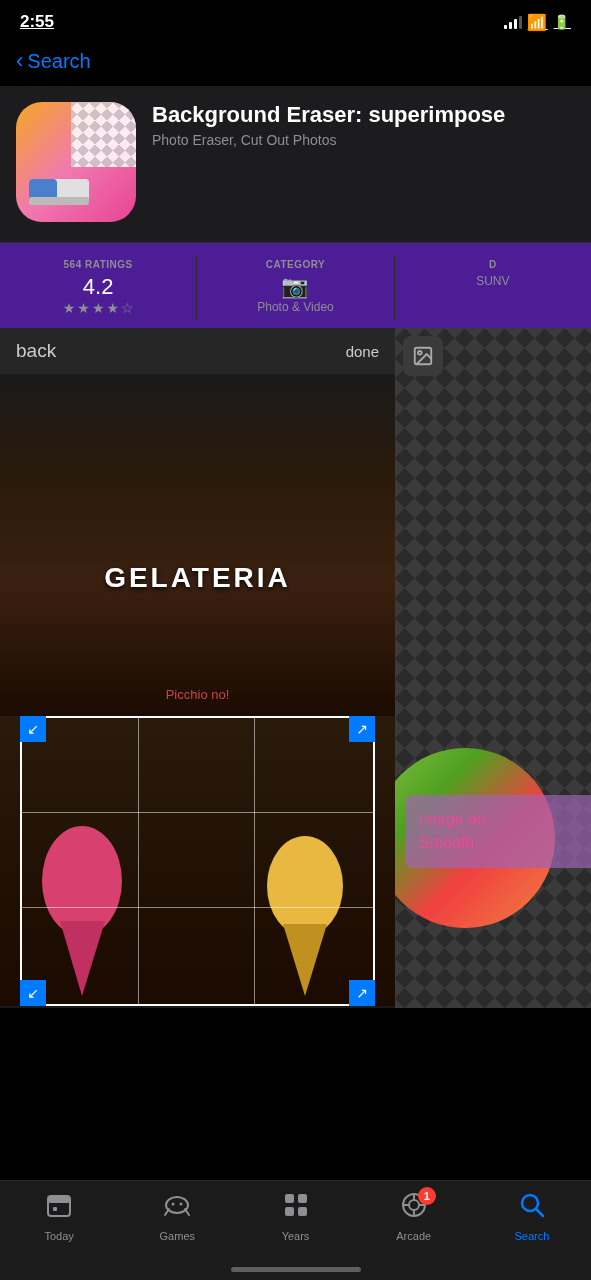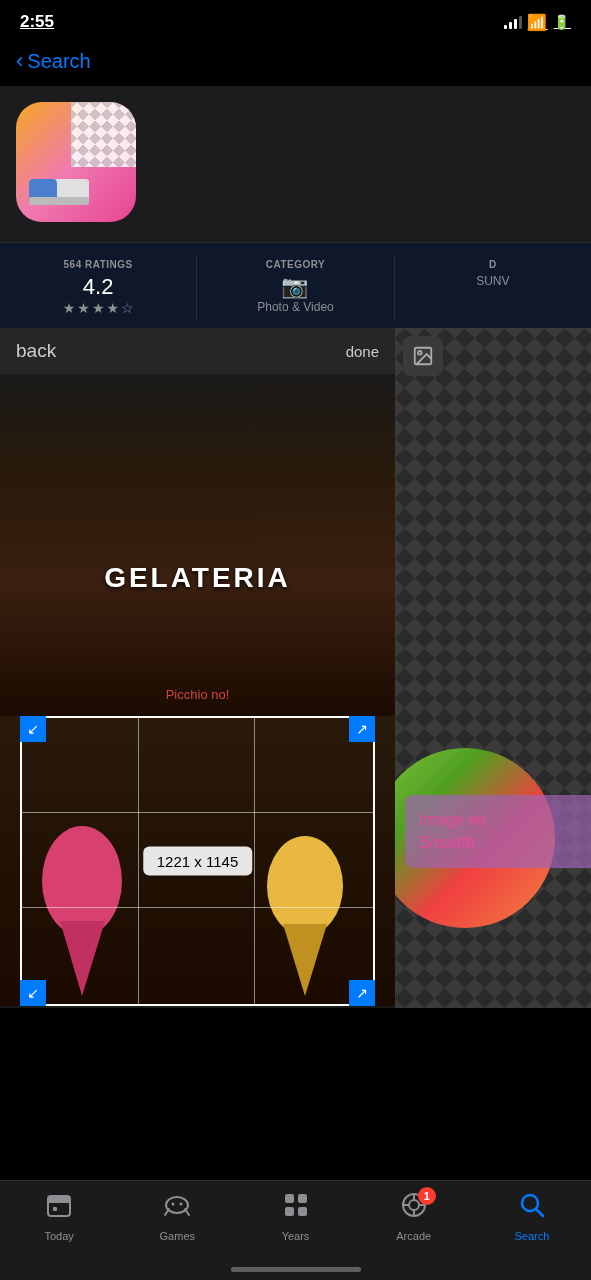--- a/index.html
+++ b/index.html
@@ -136,21 +136,21 @@
       line-height: 1.3;
     }
     .share-icon {
       margin-left: auto;
       color: #007AFF;
       font-size: 22px;
     }
 
     
     .stats-row {
-      background: #0f172a;
+      background: #4c1d95;
       display: flex;
       border-top: 1px solid #2c2c2e;
       padding: 12px 0 8px 0;
     }
     .stat-item {
       flex: 1;
       display: flex;
       flex-direction: column;
       align-items: center;
       border-right: 1px solid #2c2c2e;
@@ -444,20 +444,22 @@
 
     <svg viewBox="0 0 80 55" width="80" height="55" style="position:absolute;bottom:8px;left:8px;">
       <rect x="5" y="20" width="60" height="25" rx="4" fill="#e0e0e0"></rect>
       <rect x="5" y="20" width="28" height="25" rx="4" fill="#4a7fcc"></rect>
       <rect x="33" y="20" width="32" height="25" rx="4" fill="#e0e0e0"></rect>
       <rect x="5" y="38" width="60" height="8" rx="2" fill="#bbb"></rect>
     </svg>
   </div>
 
   <div class="app-info">
+    <div class="app-name">Background Eraser: superimpose</div>
+    <div class="app-subtitle">Photo Eraser, Cut Out Photos</div>
   </div>
 </div>
 
 <div class="stats-row">
   <div class="stat-item">
     <span class="stat-label">564 RATINGS</span>
     <span class="stat-value">4.2</span>
     <div class="stat-stars">
       <span class="star-filled">★</span>
       <span class="star-filled">★</span>
@@ -512,21 +514,20 @@
 
       <div class="selection-box">
         <div class="selection-corner corner-tl">↙</div>
         <div class="selection-corner corner-tr">↗</div>
         <div class="selection-corner corner-bl">↙</div>
         <div class="selection-corner corner-br">↗</div>
         <div class="selection-grid-h" style="top:33%;"></div>
         <div class="selection-grid-h" style="top:66%;"></div>
         <div class="selection-grid-v" style="left:33%;"></div>
         <div class="selection-grid-v" style="left:66%;"></div>
-        <div class="dimension-badge">1221 x 1145</div>
       </div>
     </div>
   </div>
 
   <div class="screenshot-right">
     <div class="checker-bg"></div>
     <div class="right-icon-bar">
       <svg viewBox="0 0 24 24" width="22" height="22" fill="none" stroke="#aaa" stroke-width="2">
         <rect x="3" y="3" width="18" height="18" rx="2"></rect>
         <circle cx="8.5" cy="8.5" r="2"></circle>

